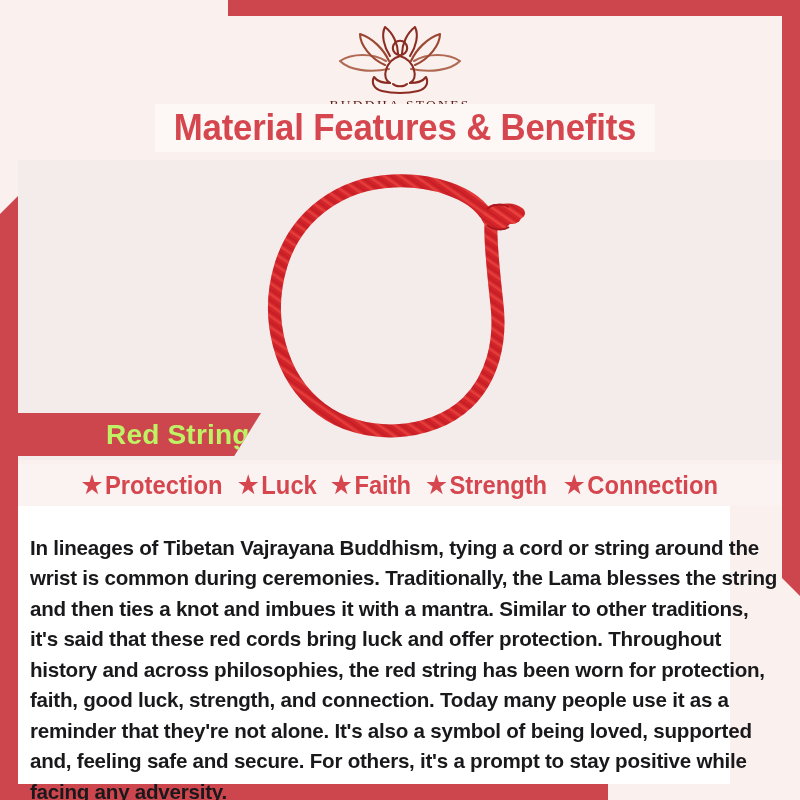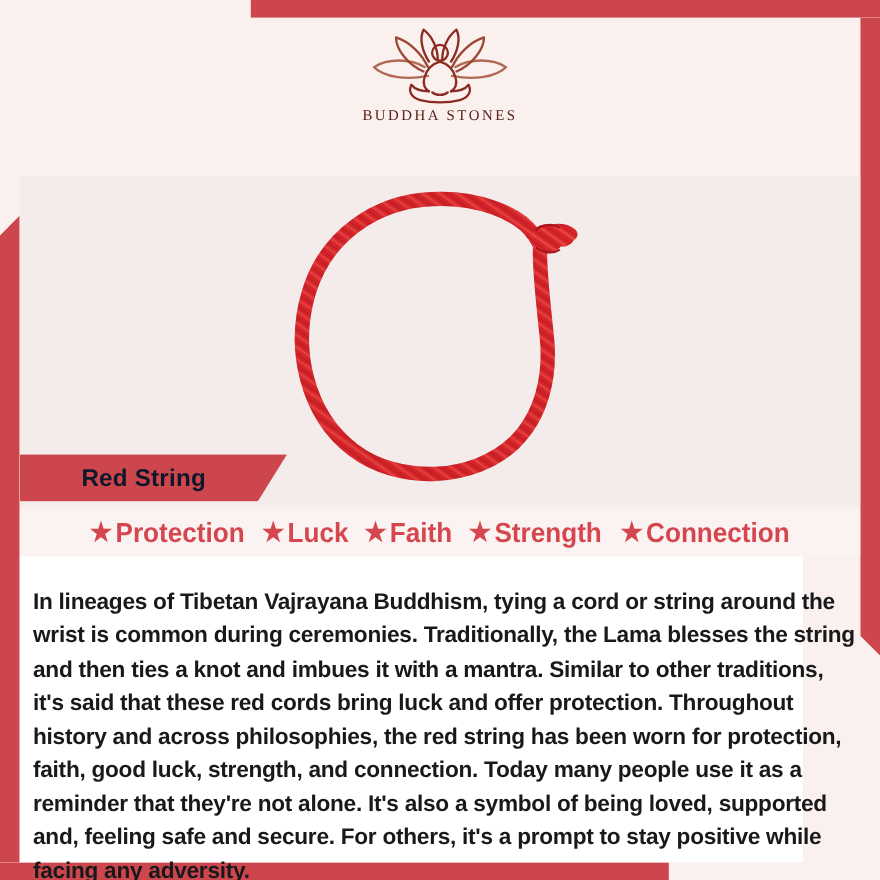--- a/index.html
+++ b/index.html
@@ -137,25 +137,25 @@
     left: 18px;
     top: 413px;
     width: 243px;
     height: 43px;
     background: #cd464e;
     clip-path: polygon(0 0, 100% 0, 89% 100%, 0 100%);
     display: flex;
     align-items: center;
   }
   .ribbon-text {
-    margin-left: 56px;
-    color: #0f172a;
+    margin-left: 88px;
+    color: #bef264;
     font-family: "Liberation Sans", sans-serif;
     font-weight: bold;
-    font-size: 22px;
+    font-size: 28px;
     letter-spacing: 0.2px;
   }
 
   
   .features {
     position: absolute;
     left: 18px;
     top: 464px;
     width: 764px;
     height: 42px;
@@ -240,20 +240,23 @@
           <path d="M63 58 C56 58 50 56 47 52 C44 58 47 64 55 66 C63 68 73 68 73 68
                    C73 68 83 68 91 66 C99 64 102 58 99 52 C96 56 90 58 83 58" stroke="#8a2c22"></path>
 
           <path d="M66 59 C69 62 77 62 80 59" stroke="#8a2c22"></path>
         </g>
       </svg>
       <span class="logo-word">BUDDHA STONES</span>
     </div>
   </div>
 
+  <div class="title-band">
+    <div class="title-text">Material Features &amp; Benefits</div>
+  </div>
 
   <div class="photo-band">
     <div class="bracelet-holder">
       <svg width="330" height="290" viewBox="0 0 330 290">
         <defs>
           <linearGradient id="cordGrad" x1="0" y1="0" x2="1" y2="1">
             <stop offset="0%" stop-color="#e5302f"></stop>
             <stop offset="50%" stop-color="#d6242a"></stop>
             <stop offset="100%" stop-color="#b81d22"></stop>
           </linearGradient>

